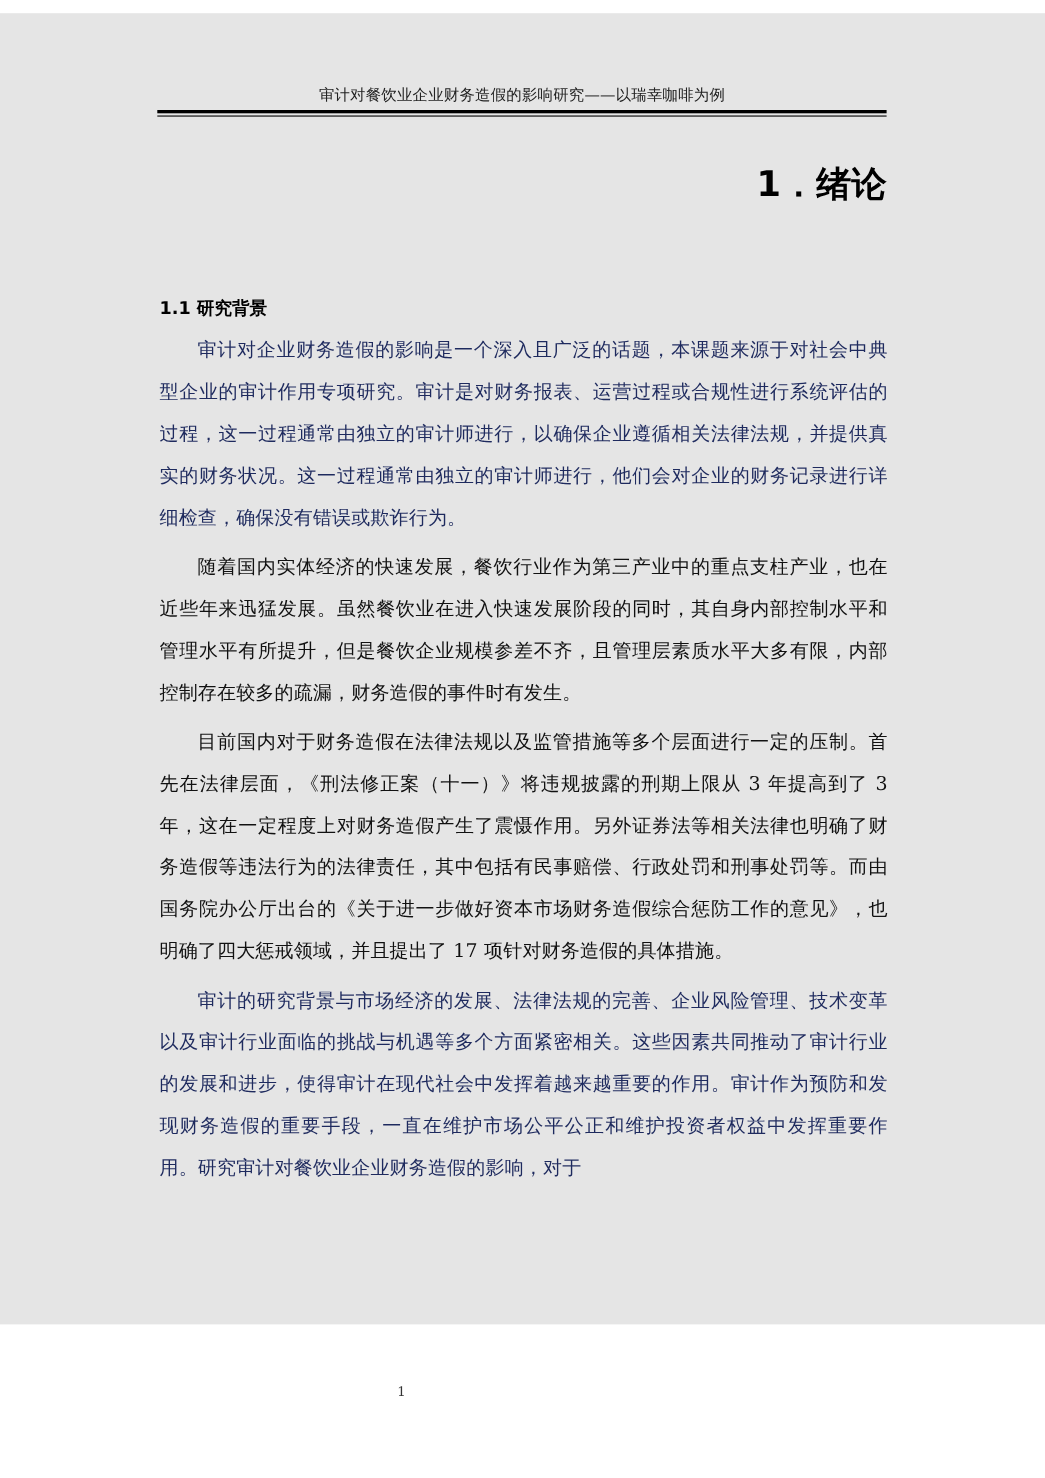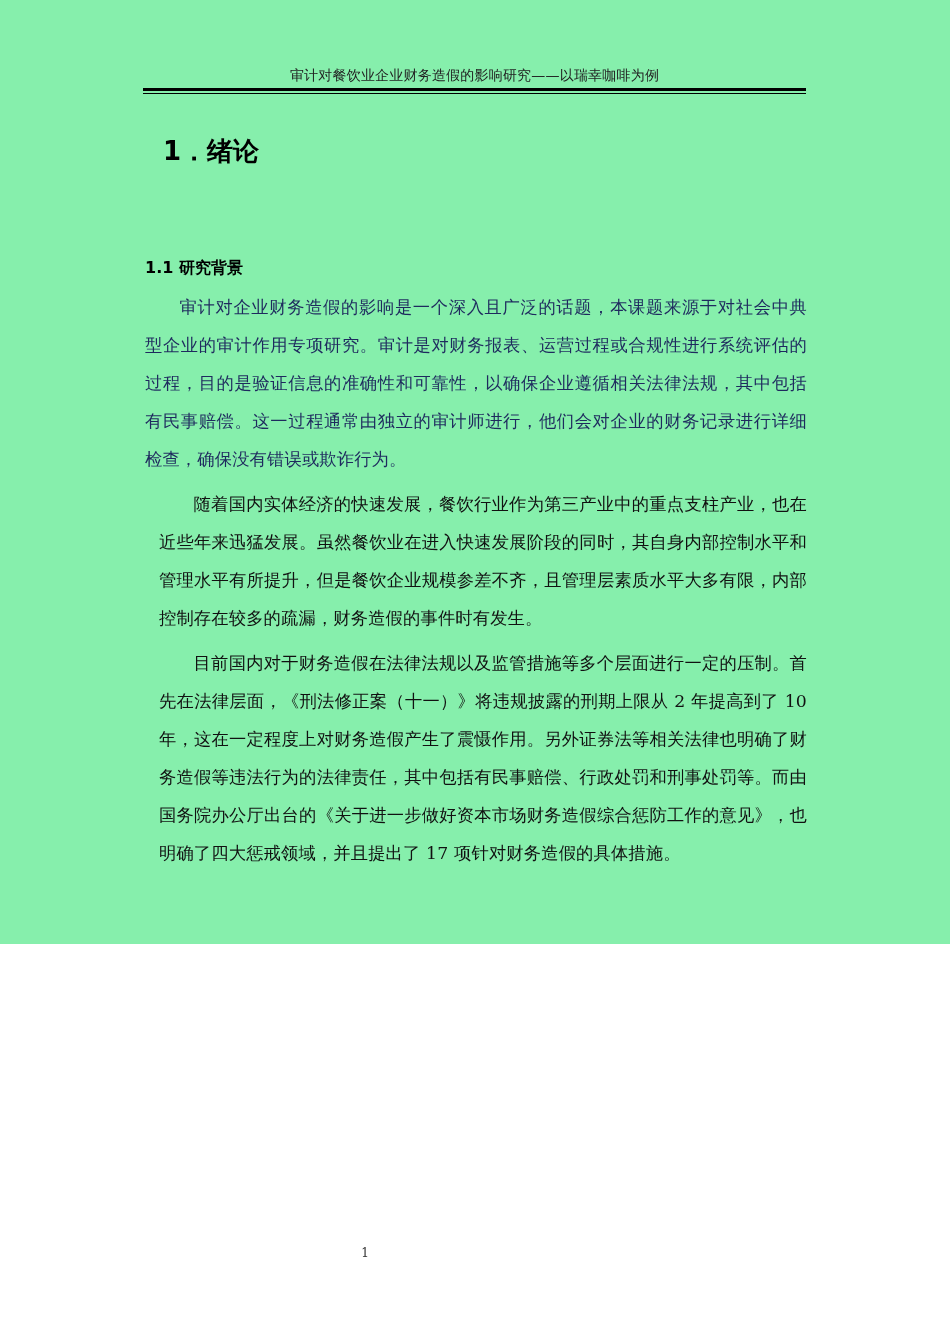--- a/index.html
+++ b/index.html
@@ -10,23 +10,23 @@
     body {
       width: 950px;
       height: 1344px;
       position: relative;
       overflow: hidden;
       font-family: "DejaVu Serif", "Liberation Serif", serif;
       color: #000;
     }
     .page {
       position: absolute;
-      left: 0; top: 0;
-      width: 950px; height: 944px;
-      background: #86efac;
+      left: 0; top: 12px;
+      width: 950px; height: 1192px;
+      background: #e5e5e5;
     }
     .running-header {
       position: absolute;
       left: 143px;
       width: 663px;
       top: 66px;
       text-align: center;
       font-size: 14px;
       line-height: 18px;
       color: #222;
@@ -50,24 +50,24 @@
       position: absolute;
       left: 0; right: 0; top: 5px;
       height: 1px;
       background: #000;
     }
     .chapter-title {
       position: absolute;
       left: 143px;
       width: 663px;
       top: 116px;
-      text-align: left;
+      text-align: right;
       font-family: "DejaVu Sans", sans-serif;
       font-weight: bold;
-      font-size: 26px;
+      font-size: 32px;
       line-height: 36px;
       color: #000;
       padding-left: 20px;
       box-sizing: border-box;
     }
     .section-heading {
       position: absolute;
       left: 145px;
       top: 240px;
       font-family: "DejaVu Sans", sans-serif;
@@ -85,21 +85,21 @@
     .para {
       margin: 0 0 7px 0;
       font-family: "DejaVu Serif", serif;
       font-size: 17.3px;
       line-height: 38px;
       text-indent: 2em;
       text-align: justify;
       letter-spacing: 0.15px;
     }
     .para.navy { color: #1e2a5e; }
-    .para.black { color: #111; margin-left: 14px; }
+    .para.black { color: #111; }
     .page-number {
       position: absolute;
       left: 358px;
       top: 1246px;
       width: 14px;
       text-align: center;
       font-size: 12px;
       line-height: 14px;
       color: #333;
       font-family: "DejaVu Serif", serif;
@@ -115,20 +115,21 @@
   <div class="header-rule">
     <div class="thick"></div>
     <div class="thin"></div>
   </div>
 
   <h1 class="chapter-title">1．绪论</h1>
 
   <h2 class="section-heading">1.1 研究背景</h2>
 
   <div class="body-text">
-    <p class="para navy" style="color: rgb(30, 42, 94);">审计对企业财务造假的影响是一个深入且广泛的话题，本课题来源于对社会中典型企业的审计作用专项研究。审计是对财务报表、运营过程或合规性进行系统评估的过程，目的是验证信息的准确性和可靠性，以确保企业遵循相关法律法规，其中包括有民事赔偿。这一过程通常由独立的审计师进行，他们会对企业的财务记录进行详细检查，确保没有错误或欺诈行为。</p>
+    <p class="para navy" style="color: rgb(30, 42, 94);">审计对企业财务造假的影响是一个深入且广泛的话题，本课题来源于对社会中典型企业的审计作用专项研究。审计是对财务报表、运营过程或合规性进行系统评估的过程，这一过程通常由独立的审计师进行，以确保企业遵循相关法律法规，并提供真实的财务状况。这一过程通常由独立的审计师进行，他们会对企业的财务记录进行详细检查，确保没有错误或欺诈行为。</p>
     <p class="para black" style="color: rgb(17, 17, 17);">随着国内实体经济的快速发展，餐饮行业作为第三产业中的重点支柱产业，也在近些年来迅猛发展。虽然餐饮业在进入快速发展阶段的同时，其自身内部控制水平和管理水平有所提升，但是餐饮企业规模参差不齐，且管理层素质水平大多有限，内部控制存在较多的疏漏，财务造假的事件时有发生。</p>
-    <p class="para black" style="color: rgb(17, 17, 17);">目前国内对于财务造假在法律法规以及监管措施等多个层面进行一定的压制。首先在法律层面，《刑法修正案（十一）》将违规披露的刑期上限从 2 年提高到了 10 年，这在一定程度上对财务造假产生了震慑作用。另外证券法等相关法律也明确了财务造假等违法行为的法律责任，其中包括有民事赔偿、行政处罚和刑事处罚等。而由国务院办公厅出台的《关于进一步做好资本市场财务造假综合惩防工作的意见》，也明确了四大惩戒领域，并且提出了 17 项针对财务造假的具体措施。</p>
+    <p class="para black" style="color: rgb(17, 17, 17);">目前国内对于财务造假在法律法规以及监管措施等多个层面进行一定的压制。首先在法律层面，《刑法修正案（十一）》将违规披露的刑期上限从 3 年提高到了 3 年，这在一定程度上对财务造假产生了震慑作用。另外证券法等相关法律也明确了财务造假等违法行为的法律责任，其中包括有民事赔偿、行政处罚和刑事处罚等。而由国务院办公厅出台的《关于进一步做好资本市场财务造假综合惩防工作的意见》，也明确了四大惩戒领域，并且提出了 17 项针对财务造假的具体措施。</p>
+    <p class="para navy" style="color: rgb(30, 42, 94);">审计的研究背景与市场经济的发展、法律法规的完善、企业风险管理、技术变革以及审计行业面临的挑战与机遇等多个方面紧密相关。这些因素共同推动了审计行业的发展和进步，使得审计在现代社会中发挥着越来越重要的作用。审计作为预防和发现财务造假的重要手段，一直在维护市场公平公正和维护投资者权益中发挥重要作用。研究审计对餐饮业企业财务造假的影响，对于</p>
   </div>
 
   <div class="page-number">1</div>
 
 </div>
 
 </body></html>

